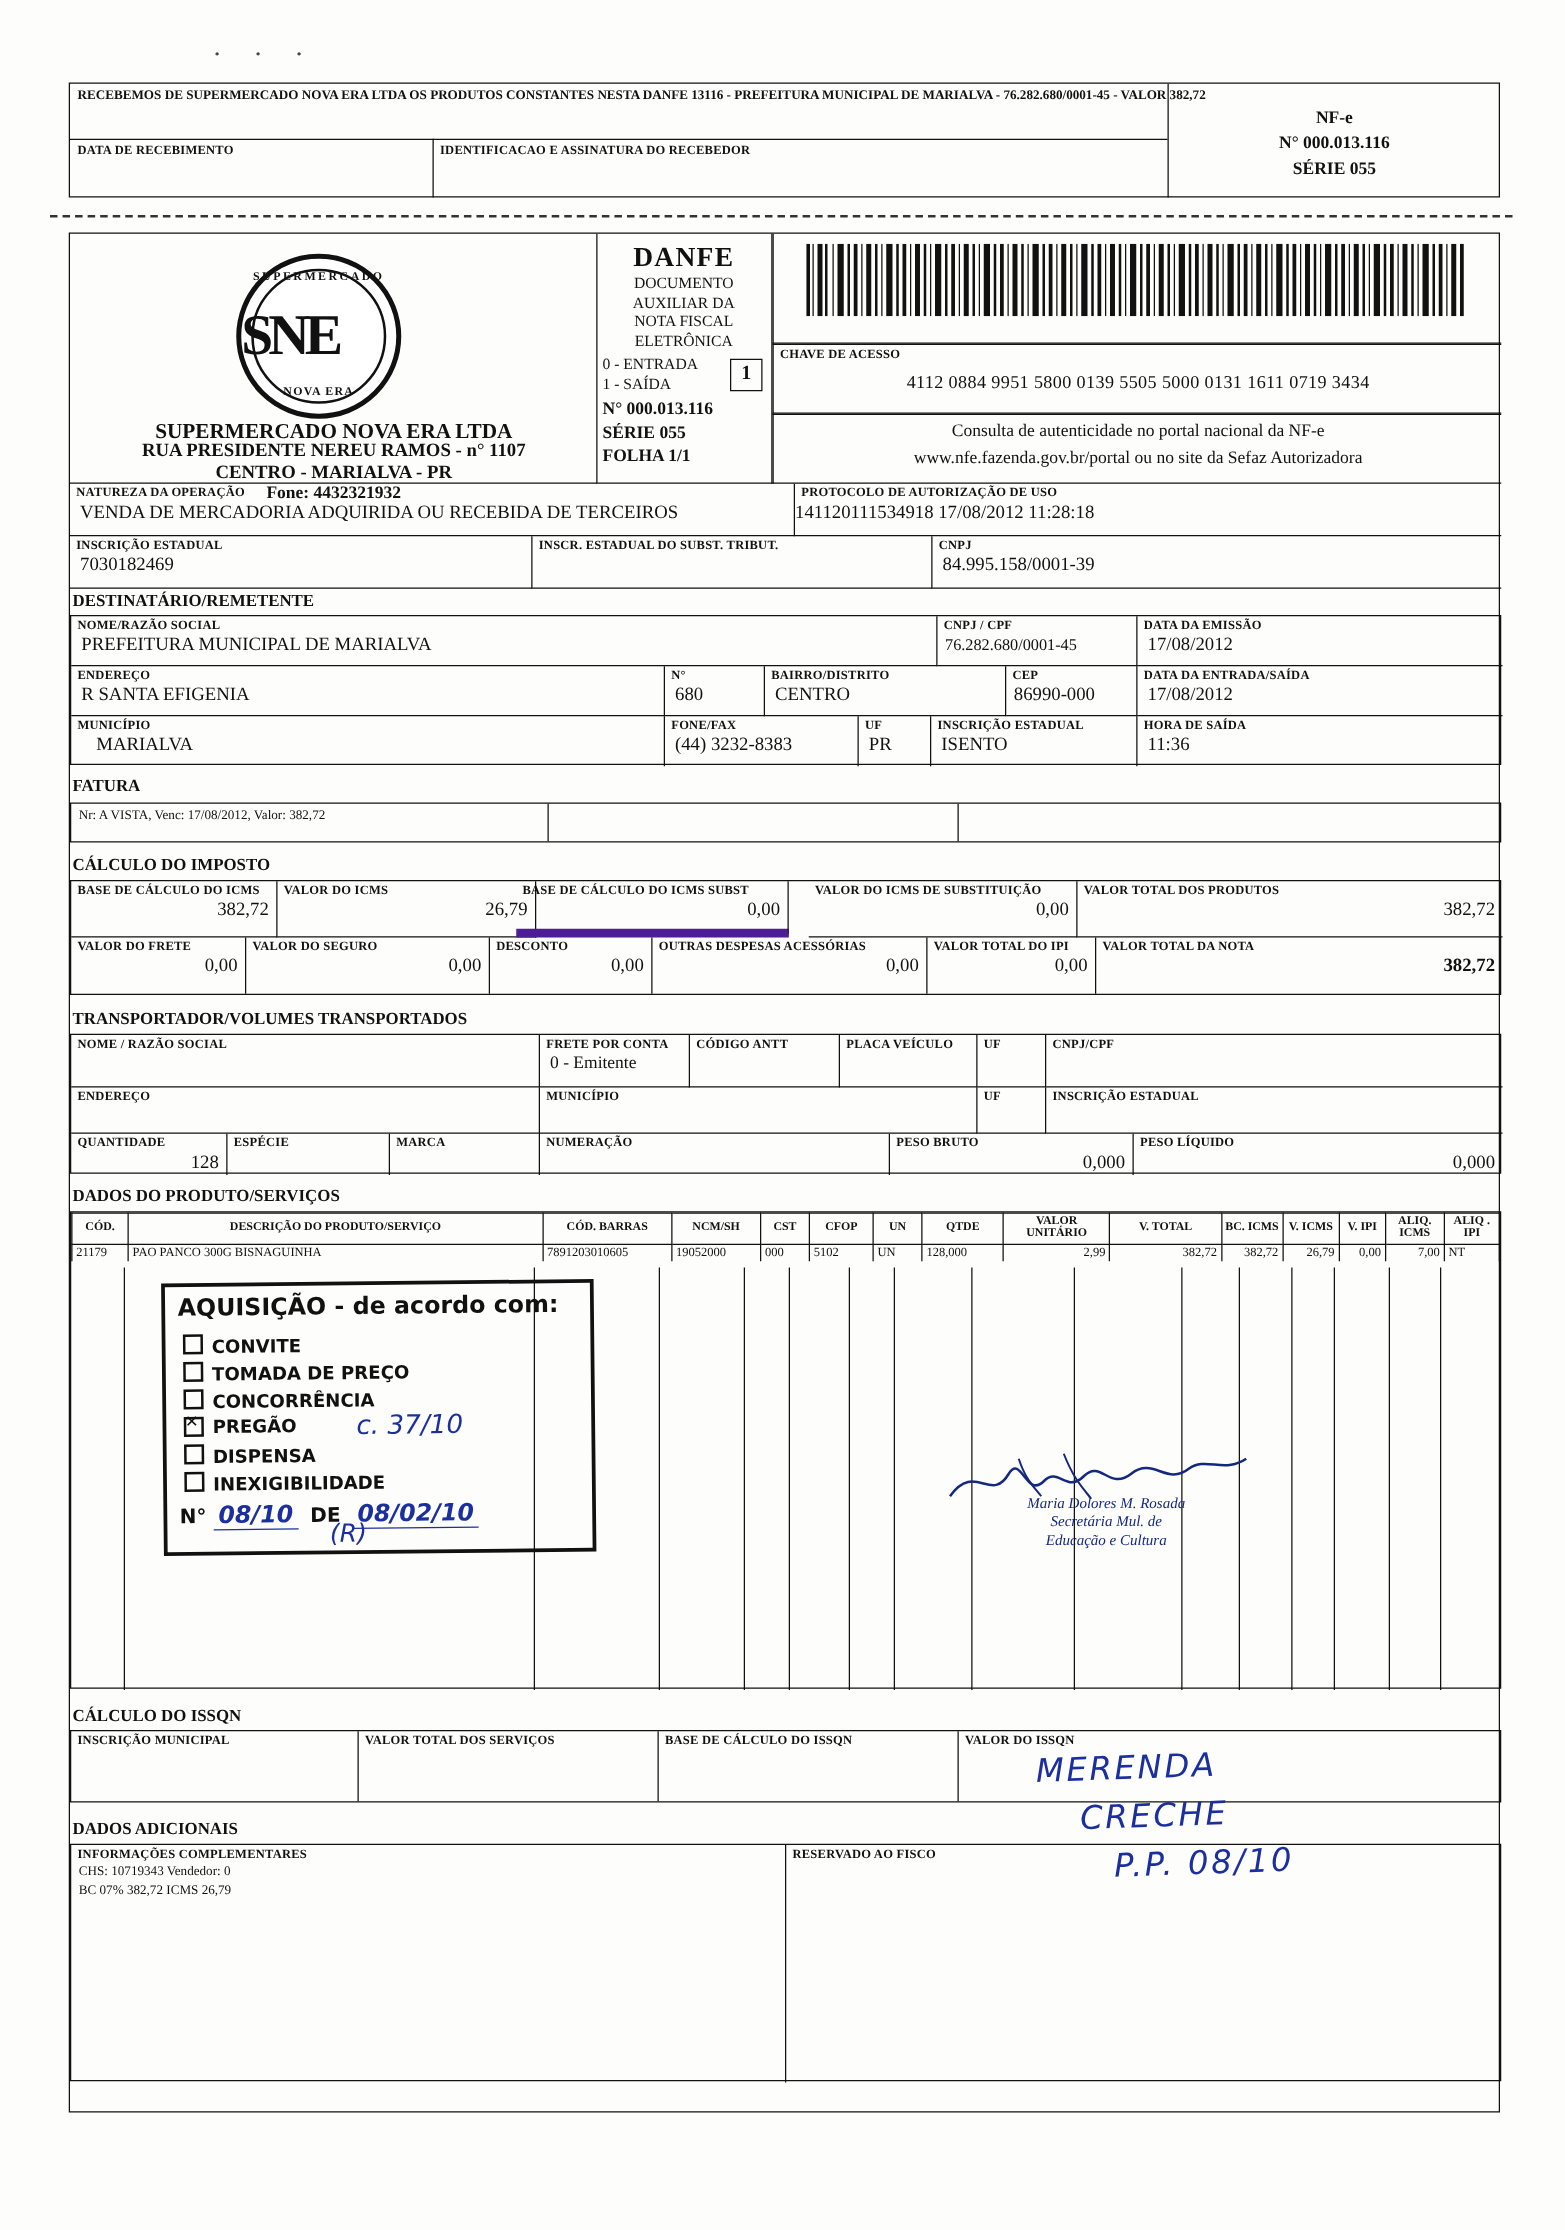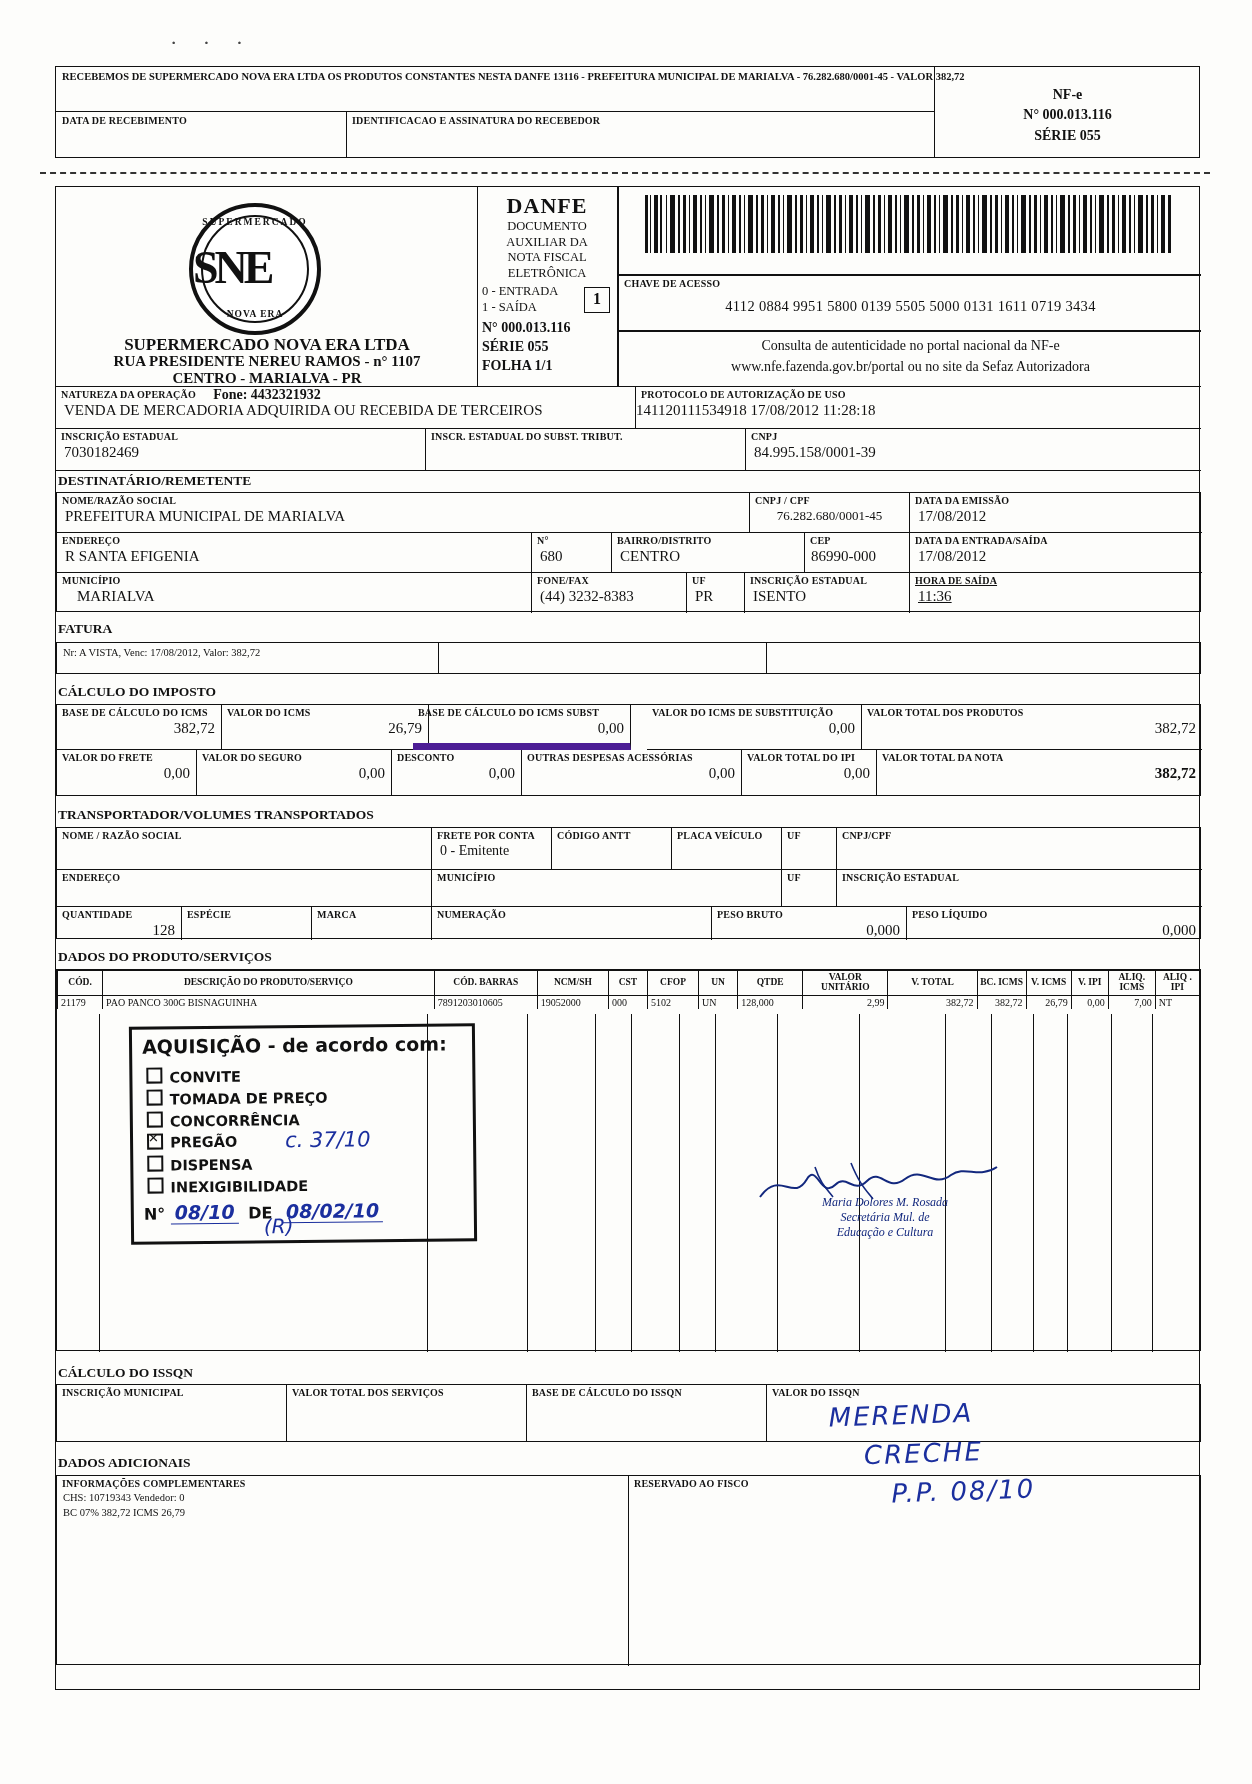--- a/index.html
+++ b/index.html
@@ -11,21 +11,21 @@
     overflow:hidden;
   }
   .page {
     position:absolute; left:0; top:0; width:1252px; height:1784px;
     background:#fdfdfb;
   }
   
   .bx { position:absolute; border:1px solid #111; box-sizing:border-box; }
   .lbl { font-size:10px; font-weight:bold; font-family:"Liberation Serif",serif; letter-spacing:.2px; }
   .val { font-size:15px; }
-  .sm { font-size:11px;text-align:center; }
+  .sm { font-size:11px; }
   .xs { font-size:9px; }
   .c { text-align:left; }
   .r { text-align:right; }
   .b { font-weight:bold; }
   .pad { padding:2px 5px; }
 
   
   #recibo { left:55px; top:66px; width:1145px; height:92px; }
   #recibo-text { position:absolute; left:6px; top:3px; width:950px; font-size:10.5px; font-weight:bold; line-height:1.25; }
   #recibo-div { position:absolute; left:0; top:44px; width:878px; height:1px; background:#111; }
@@ -352,21 +352,21 @@
         <div class="val" style="padding:0 8px;">(44) 3232-8383</div>
       </div>
       <div class="subcell" style="left:630px;top:80px;width:58px;height:40px;border-right:1px solid #111;">
         <div class="lbl pad">UF</div>
         <div class="val" style="padding:0 8px;">PR</div>
       </div>
       <div class="subcell" style="left:688px;top:80px;width:165px;height:40px;border-right:1px solid #111;">
         <div class="lbl pad">INSCRIÇÃO ESTADUAL</div>
         <div class="val" style="padding:0 8px;">ISENTO</div>
       </div>
-      <div class="subcell" style="left:853px;top:80px;width:292px;height:40px;text-decoration:underline;">
+      <div class="subcell" style="left:853px;top:80px;width:292px;height:40px;">
         <div class="lbl pad">HORA DE SAÍDA</div>
         <div class="val" style="padding:0 8px;">11:36</div>
       </div>
     </div>
 
     <div class="section-title" style="left:2px; top:434px;">FATURA</div>
     <div class="bx" id="fat-frame">
       <div class="subcell" style="left:0;top:0;width:382px;height:30px;border-right:1px solid #111;">
         <div class="xs" style="padding:4px 6px;font-size:10.5px;">Nr: A VISTA, Venc: 17/08/2012, Valor: 382,72</div>
       </div>

